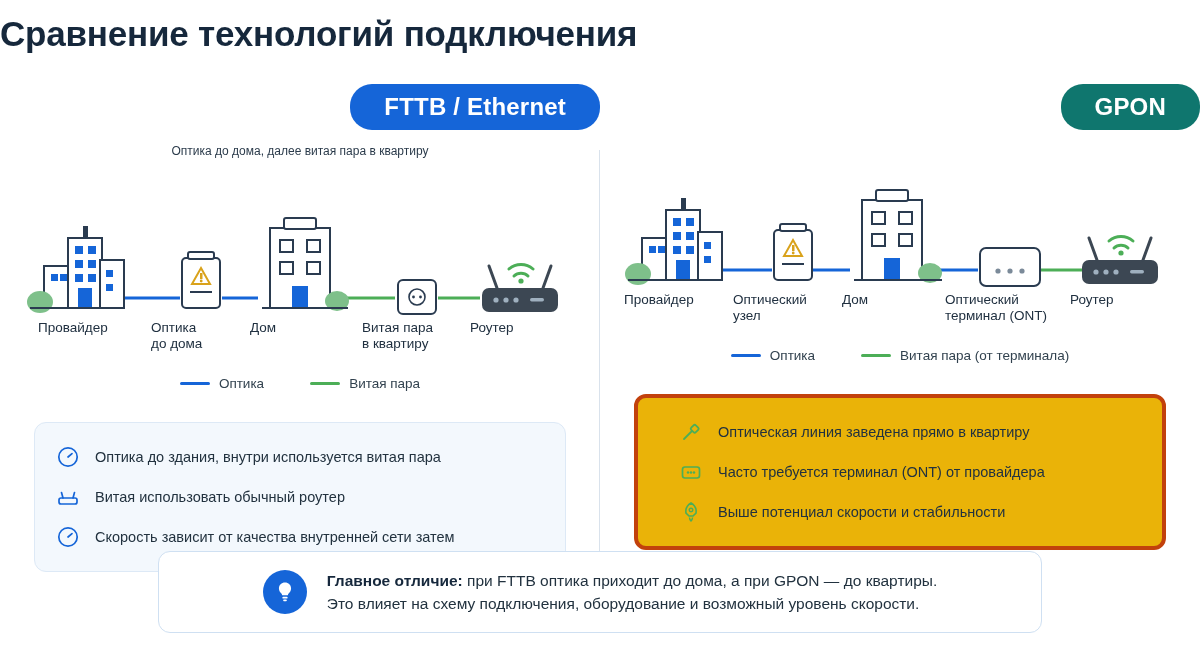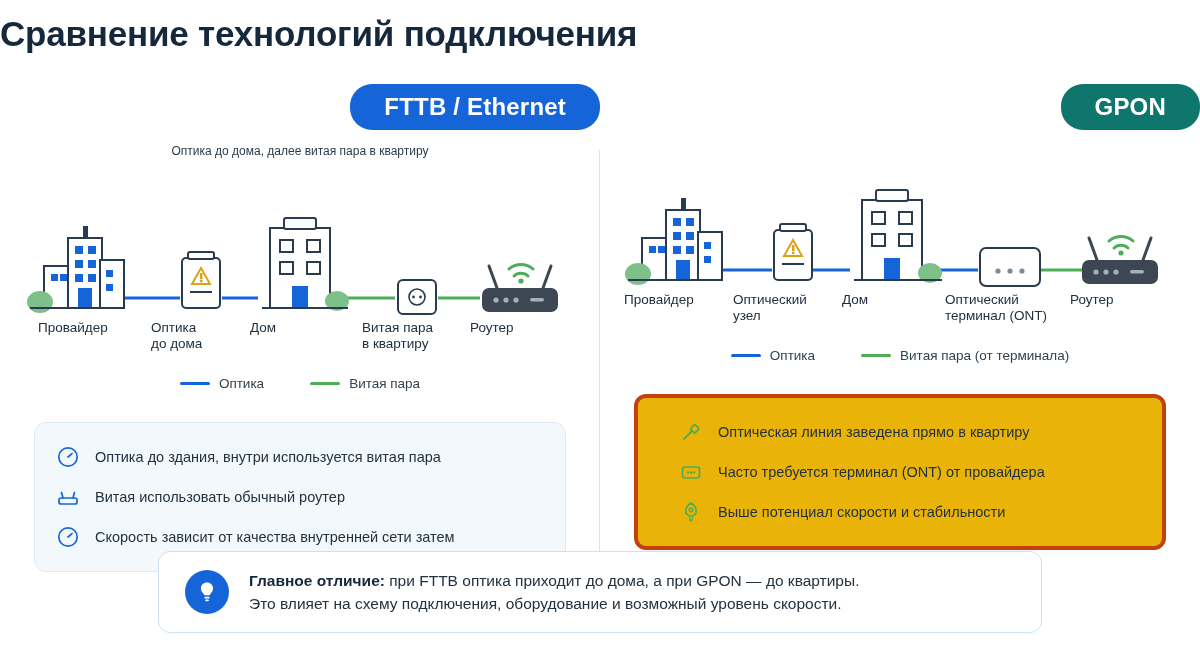--- a/index.html
+++ b/index.html
@@ -155,20 +155,21 @@
     width: 884px;
     height: 82px;
     box-sizing: border-box;
     border: 1px solid #cfe0f2;
     border-radius: 12px;
     background: #ffffff;
     display: flex;
     align-items: center;
     padding: 0 26px;
     gap: 20px;
+    justify-content: center;
   }
   .bulb {
     flex: 0 0 auto;
     width: 44px;
     height: 44px;
     border-radius: 50%;
     background: #1565d8;
     display: flex;
     align-items: center;
     justify-content: center;

